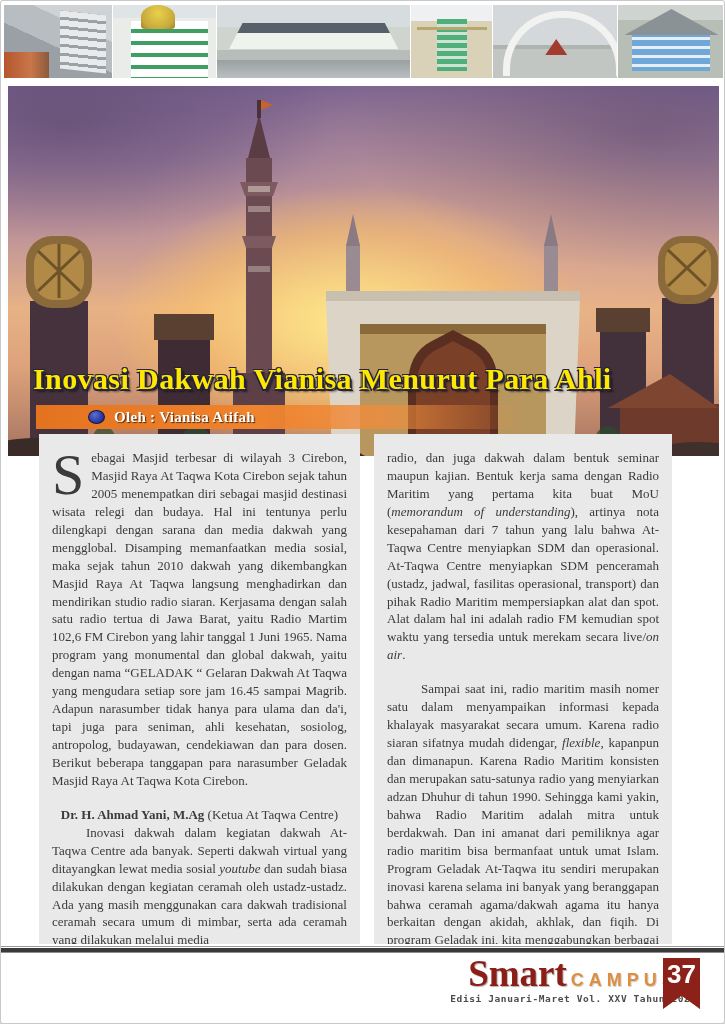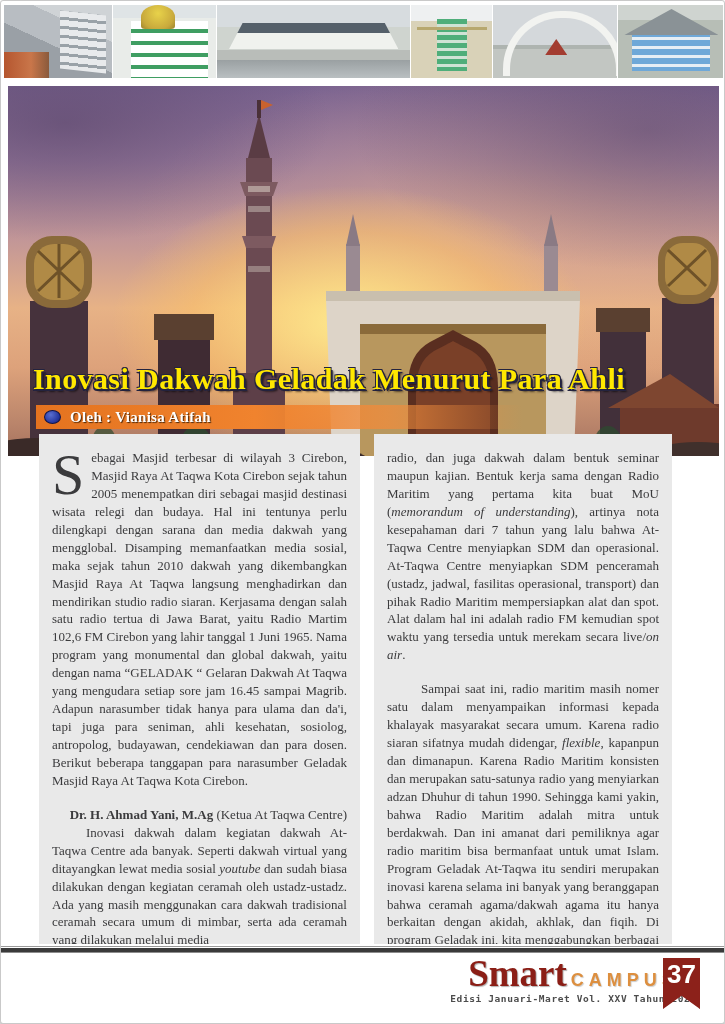--- a/index.html
+++ b/index.html
@@ -62,21 +62,21 @@
   
   .headline {
     position:absolute; top:361px; left:32px; width:660px;
     font-family:"Liberation Serif", serif; font-weight:bold; font-size:30px; letter-spacing:.4px;
     color:#ffe800; white-space:nowrap;
     text-shadow:2px 2px 0 #23233f, -1px -1px 0 #23233f, 1px -1px 0 #23233f, -1px 2px 0 #23233f, 3px 3px 2px rgba(0,0,0,.55);
   }
   .byline-bar {
     position:absolute; top:404px; left:35px; width:487px; height:24px;
     background:linear-gradient(to right, #e4731f 0%, #f0832e 45%, rgba(240,140,60,.75) 72%, rgba(240,140,60,0) 100%);
-    display:flex; align-items:center;
+    display:flex; align-items:center;padding-left:44px;
   }
   .byline-dot {
     width:17px; height:14px; margin-left:8px; border-radius:50%;
     background:radial-gradient(circle at 38% 32%, #5a6fd0, #27379e 65%, #161e66);
     border:1px solid #10154a; flex:0 0 auto;
   }
   .byline-label {
     margin-left:9px; font-family:"Liberation Serif", serif; font-weight:bold; font-size:15px;
     color:#ffffff; text-shadow:1px 1px 1px rgba(40,20,0,.8); letter-spacing:.3px;
   }
@@ -87,21 +87,21 @@
     padding:15px 13px 0 13px; overflow:hidden;
     font-family:"Liberation Serif", serif; font-size:13px; line-height:1.38;
     color:#3b3b3d; text-align:justify;
   }
   .col-left  { left:38px;  width:321px; }
   .col-right { left:373px; width:298px; }
   .drop-cap {
     float:left; font-family:"Liberation Serif", serif; font-weight:normal;
     font-size:58px; line-height:44px; padding:4px 7px 0 0; color:#3b3b3d;
   }
-  .speaker-heading { margin-top:16px; text-align:right; }
+  .speaker-heading { margin-top:16px; text-align:center; }
   .speaker-heading .bd { font-weight:bold; }
   .para-indent { text-indent:34px; }
   .gap-top { margin-top:16px; }
   .it { font-style:italic; }
   .bd { font-weight:bold; }
 
   
   .divider {
     position:absolute; top:945px; left:0; width:725px; height:7px;
     background:linear-gradient(to bottom, #9a9a9a 0, #9a9a9a 1px, #ffffff 1px, #ffffff 2px, #3a3a3a 2px, #3a3a3a 6px, #8d8d8d 6px, #8d8d8d 7px);
@@ -196,21 +196,21 @@
       <ellipse cx="150" cy="372" rx="70" ry="14" fill="#40302c"></ellipse>
       <ellipse cx="310" cy="374" rx="50" ry="12" fill="#38282a"></ellipse>
       <ellipse cx="560" cy="372" rx="64" ry="13" fill="#3a2a28"></ellipse>
       <ellipse cx="690" cy="370" rx="50" ry="14" fill="#40302c"></ellipse>
       <ellipse cx="188" cy="360" rx="16" ry="20" fill="#2e4a30" opacity=".8"></ellipse>
       <ellipse cx="96" cy="356" rx="12" ry="16" fill="#2e4a30" opacity=".7"></ellipse>
       <ellipse cx="600" cy="358" rx="14" ry="18" fill="#2e4a30" opacity=".75"></ellipse>
     </svg>
   </div>
 
-  <h1 class="headline">Inovasi Dakwah Geladak Menurut Para Ahli</h1>
+  <h1 class="headline">Inovasi Dakwah Vianisa Menurut Para Ahli</h1>
 
   <div class="byline-bar">
     <span class="byline-dot"></span>
     <span class="byline-label">Oleh : Vianisa Atifah</span>
   </div>
 
   <div class="col col-left">
     <p><span class="drop-cap">S</span><span><span>ebagai Masjid terbesar di wilayah 3 Cirebon, Masjid Raya At Taqwa Kota Cirebon sejak tahun 2005 menempatkan diri sebagai masjid destinasi wisata relegi dan budaya. Hal ini tentunya perlu dilengkapi dengan sarana dan media dakwah yang mengglobal. Disamping memanfaatkan media sosial, maka sejak tahun 2010 dakwah yang dikembangkan Masjid Raya At Taqwa langsung menghadirkan dan mendirikan studio radio siaran. Kerjasama dengan salah satu radio tertua di Jawa Barat, yaitu Radio Martim 102,6 FM Cirebon yang lahir tanggal 1 Juni 1965. Nama program yang monumental dan global dakwah, yaitu dengan nama “GELADAK “ Gelaran Dakwah At Taqwa yang mengudara setiap sore jam 16.45 sampai Magrib. Adapun narasumber tidak hanya para ulama dan da'i, tapi juga para seniman, ahli kesehatan, sosiolog, antropolog, budayawan, cendekiawan dan para dosen. Berikut beberapa tanggapan para narasumber Geladak Masjid Raya At Taqwa Kota Cirebon.</span></span></p>
     <p class="speaker-heading"><span class="bd">Dr. H. Ahmad Yani, M.Ag </span><span>(Ketua At Taqwa Centre)</span></p>
     <p class="para-indent"><span>Inovasi dakwah dalam kegiatan dakwah At-Taqwa Centre ada banyak. Seperti dakwah virtual yang ditayangkan lewat media sosial </span><span class="it">youtube</span><span> dan sudah biasa dilakukan dengan kegiatan ceramah oleh ustadz-ustadz. Ada yang masih menggunakan cara dakwah tradisional ceramah secara umum di mimbar, serta ada ceramah yang dilakukan melalui media</span></p>

